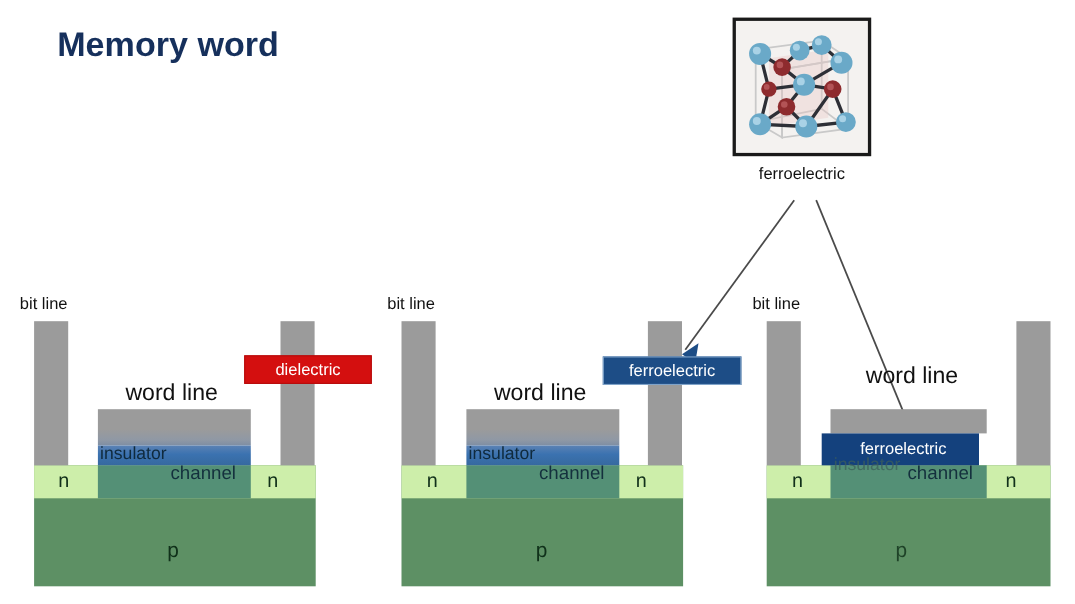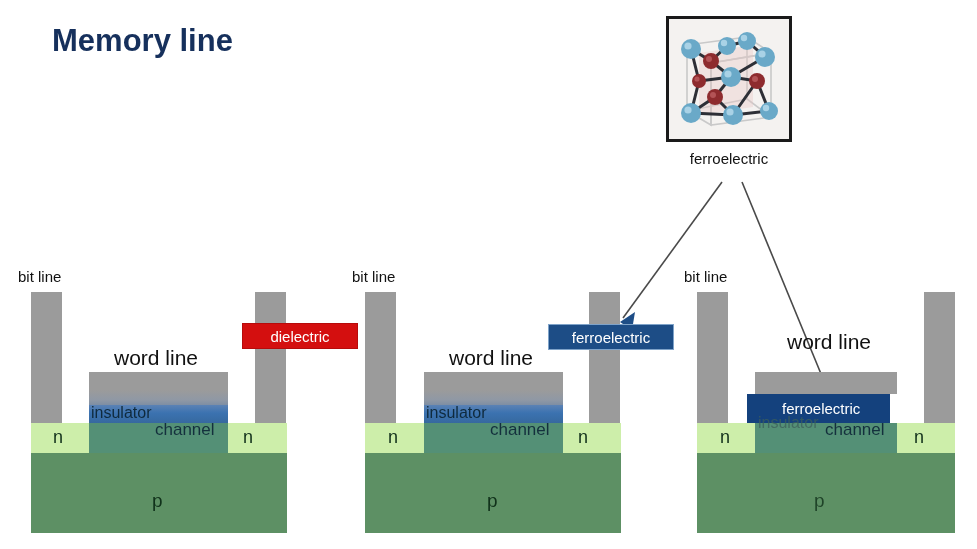--- a/index.html
+++ b/index.html
@@ -134,21 +134,21 @@
     background: #1d4d86;
     border: 1px solid #7fa3c9;
     box-sizing: border-box;
   }
 </style>
 </head>
 <body>
 
 <div id="stage">
 
-  <div class="title">Memory line</div>
+  <div class="title">Memory word</div>
 
   <div class="crystal-box">
     <svg viewBox="0 0 120 120">
 
       <g stroke="#c9c9c9" stroke-width="1.6" fill="none">
         <path d="M18 26 L78 18 L102 34 L42 44 Z"></path>
         <path d="M18 26 L18 92 L42 106 L42 44 Z"></path>
         <path d="M42 44 L102 34 L102 98 L42 106 Z"></path>
         <path d="M78 18 L78 80 L102 98"></path>
         <path d="M18 92 L78 80"></path>
@@ -238,21 +238,21 @@
     <div class="gate-grad" style="left:89px; top:372px; width:139px; height:33px;"></div>
     <div class="insulator-band" style="left:89px; top:405px; width:139px; height:18px;"></div>
 
     <div class="lbl lbl-wordline" style="left:114px; top:346px;">word line</div>
     <div class="lbl lbl-insulator" style="left:91px; top:404px;">insulator</div>
     <div class="lbl lbl-channel" style="left:155px; top:420px;">channel</div>
     <div class="lbl lbl-n" style="left:53px; top:427px;">n</div>
     <div class="lbl lbl-n" style="left:243px; top:427px;">n</div>
     <div class="lbl lbl-p" style="left:152px; top:490px;">p</div>
 
-    <div class="callout callout-dielectric" style="left:222px; top:323px; width:116px; height:26px;margin-left:20px;">dielectric</div>
+    <div class="callout callout-dielectric" style="left:222px; top:323px; width:116px; height:26px;">dielectric</div>
   </div>
 
   <div class="cell">
     <div class="lbl lbl-bitline" style="left:352px; top:268px;">bit line</div>
 
     <div class="substrate-p" style="left:365px; top:423px; width:256px; height:110px;"></div>
     <div class="nwell" style="left:365px; top:423px; width:256px; height:30px;"></div>
     <div class="channel-zone" style="left:424px; top:423px; width:139px; height:30px;"></div>
 
     <div class="bitline" style="left:365px; top:292px; width:31px; height:131px;"></div>

